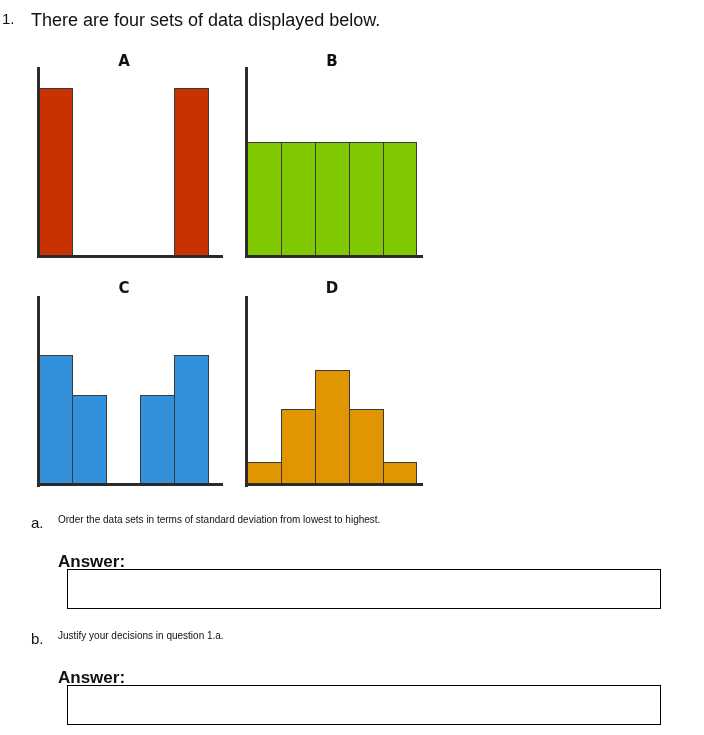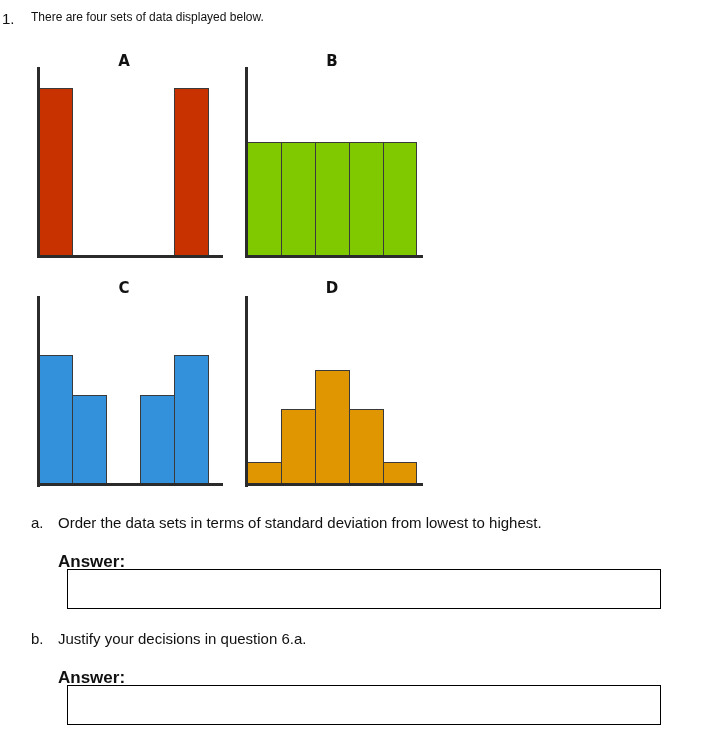--- a/index.html
+++ b/index.html
@@ -1,25 +1,25 @@
 <!DOCTYPE html>
 <html><head>
   <meta charset="utf-8">
   <style>
     html, body { margin: 0; padding: 0; background: #ffffff; }
     body { width: 704px; height: 735px; position: relative; overflow: hidden;
            font-family: "Liberation Sans", sans-serif; color: #111; }
     .abs { position: absolute; }
     .q-num { left: 2px; top: 10px; font-size: 15px; }
-    .q-text { left: 31px; top: 10px; font-size: 12px; }
+    .q-text { left: 31px; top: 10px; font-size: 18px; }
     .chart-title { font-family: "DejaVu Sans", sans-serif; font-weight: bold; font-size: 15px; text-align: center; width: 40px; }
     .axis { background: #2b2b2b; }
     .bar { box-sizing: border-box; border: 1.5px solid #3a3a3a; }
     .sub-letter { font-size: 15px; }
-    .sub-text { font-size: 15px; }
+    .sub-text { font-size: 10px; }
     .answer-label { font-size: 17px; font-weight: bold; }
     .answer-box { box-sizing: border-box; border: 1px solid #000; background: #fff; }
   </style>
 </head>
 <body>
 
 <div class="abs q-num">1.</div>
 <div class="abs q-text">There are four sets of data displayed below.</div>
 
 <div class="abs" style="left:0;top:0;">
@@ -61,15 +61,15 @@
   <div class="abs axis" style="left:245px;top:296px;width:3px;height:191px;"></div>
   <div class="abs axis" style="left:245px;top:483px;width:178px;height:3px;"></div>
 </div>
 
 <div class="abs sub-letter" style="left:31px;top:514px;">a.</div>
 <div class="abs sub-text" style="left:58px;top:514px;">Order the data sets in terms of standard deviation from lowest to highest.</div>
 <div class="abs answer-label" style="left:58px;top:552px;">Answer:</div>
 <div class="abs answer-box" style="left:67px;top:569px;width:594px;height:40px;"></div>
 
 <div class="abs sub-letter" style="left:31px;top:630px;">b.</div>
-<div class="abs sub-text" style="left:58px;top:630px;">Justify your decisions in question 6.a.</div>
+<div class="abs sub-text" style="left:58px;top:630px;">Justify your decisions in question 1.a.</div>
 <div class="abs answer-label" style="left:58px;top:668px;">Answer:</div>
 <div class="abs answer-box" style="left:67px;top:685px;width:594px;height:40px;"></div>
 
 </body></html>

